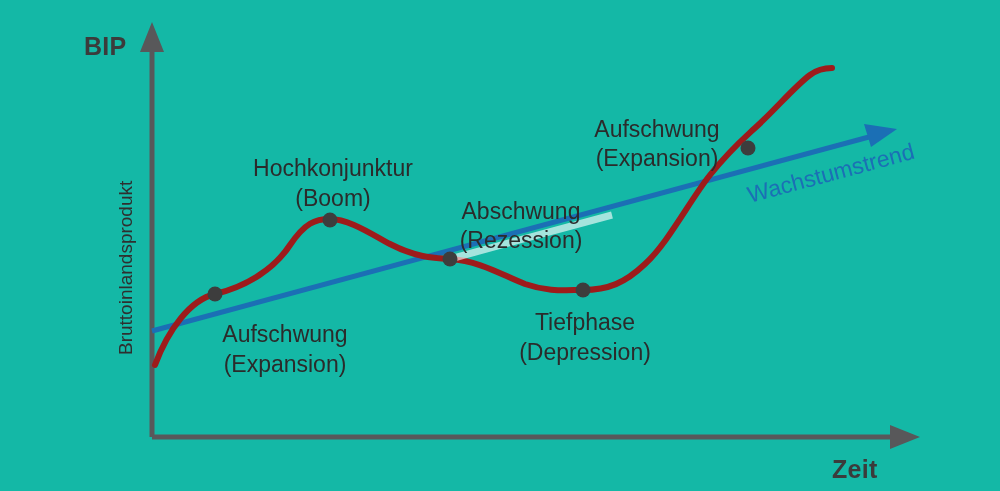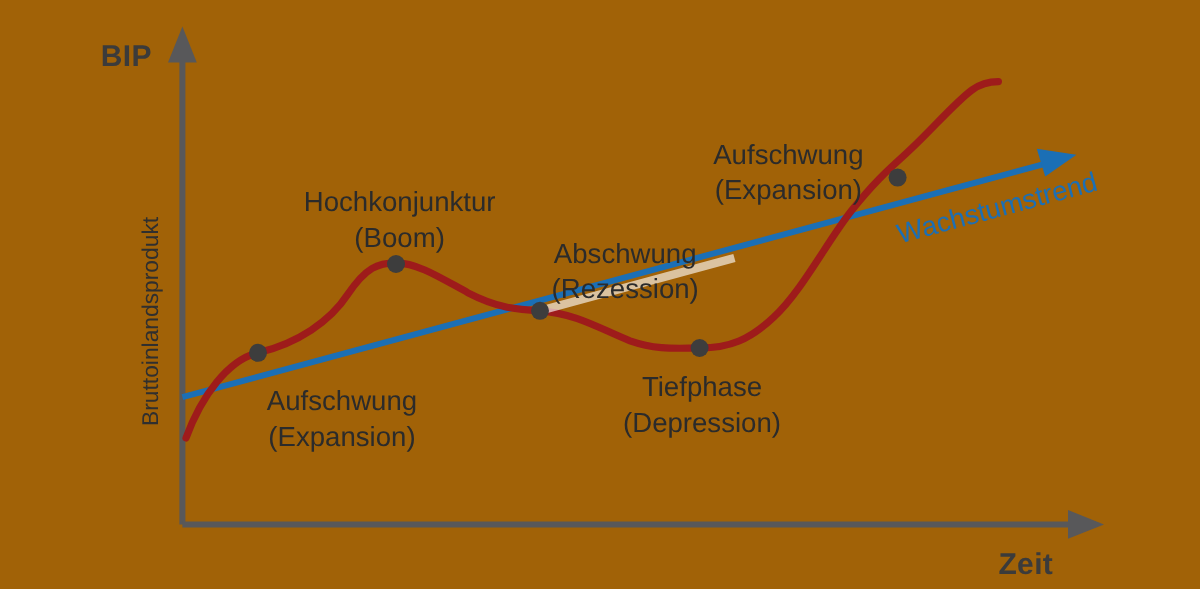--- a/index.html
+++ b/index.html
@@ -8,21 +8,21 @@
     padding: 0;
     background: #ffffff;
   }
   body {
     font-family: "Liberation Sans", sans-serif;
   }
   #stage {
     position: relative;
     width: 1000px;
     height: 491px;
-    background: #a16207;
+    background: #14b8a6;
     overflow: hidden;
   }
   #diagram {
     position: absolute;
     left: 0;
     top: 0;
     width: 1000px;
     height: 491px;
     display: block;
   }

